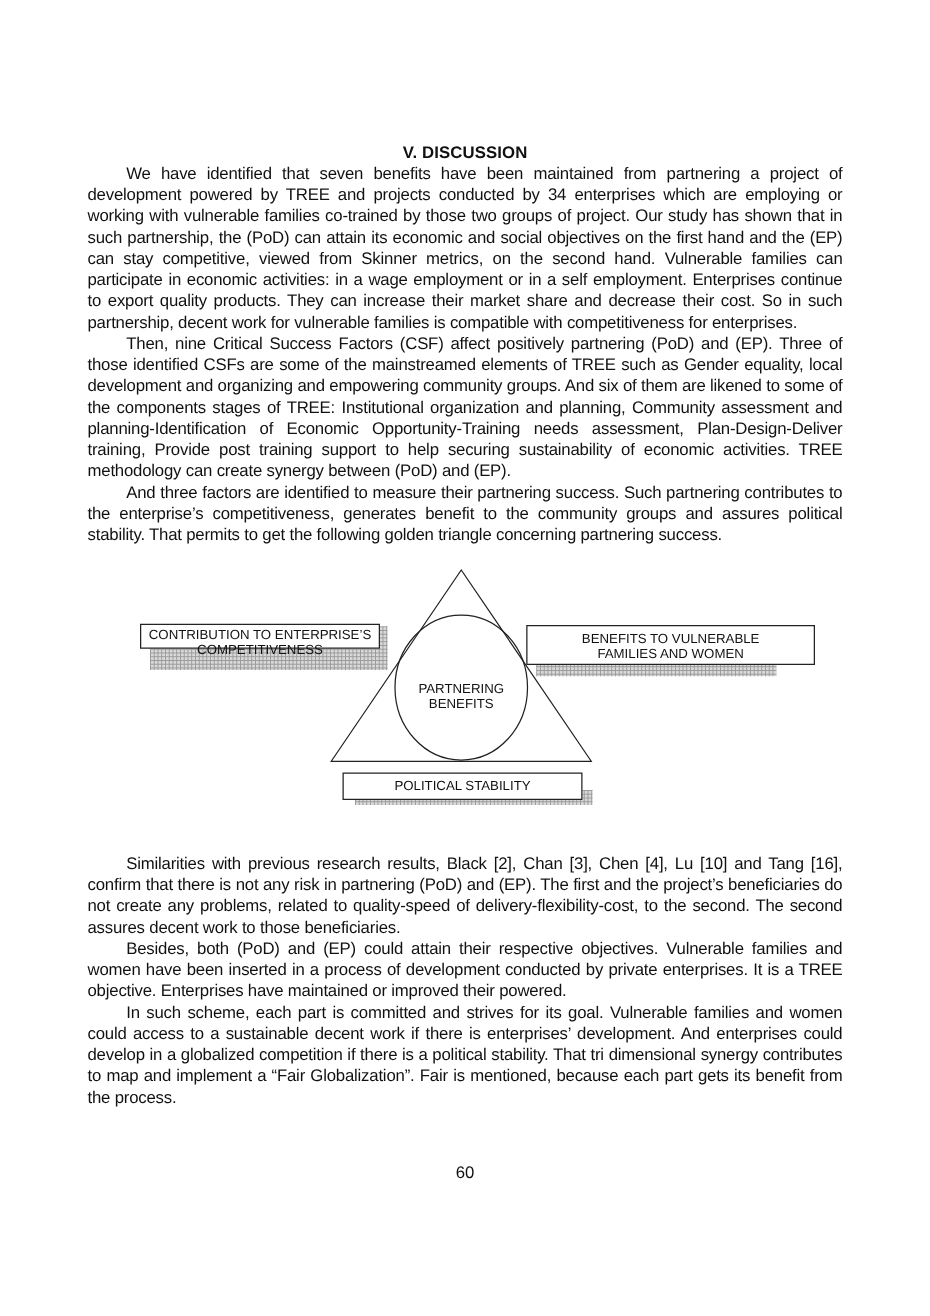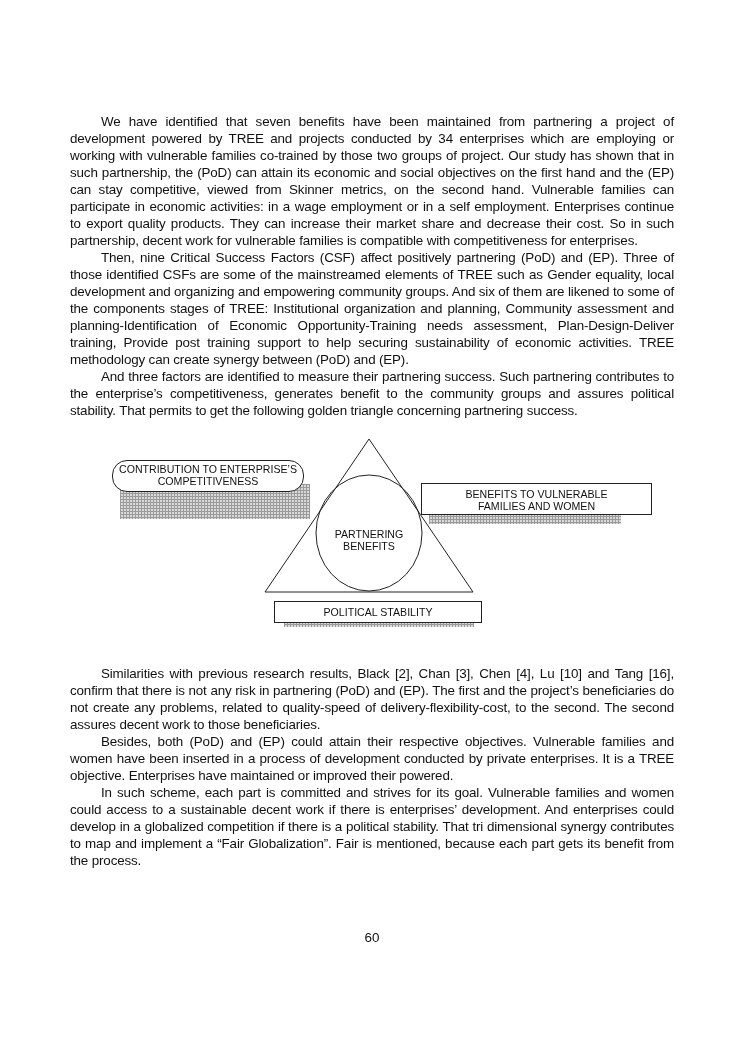--- a/index.html
+++ b/index.html
@@ -20,50 +20,51 @@
       linear-gradient(90deg, #9a9a9a 1px, transparent 1px);
     background-size: 3px 3px; }
   .center-label { position: absolute; font-size: 10.6px; line-height: 12px; text-align: center; }
   .caption { text-align: center; font-size: 10px; font-weight: bold; font-style: italic; margin-top: 0; }
   .pagenum { position: absolute; left: 0; width: 744px; top: 930px; text-align: center; font-size: 13.4px; }
 </style>
 </head>
 <body>
 
 <div class="page">
+  <h3 class="heading">V.  DISCUSSION</h3>
 
   <p class="para">We have identified that seven benefits have been maintained from partnering a project of development powered by TREE and projects conducted by 34 enterprises which are employing or working with vulnerable families co-trained by those two groups of project. Our study has shown that in such partnership, the (PoD) can attain its economic and social objectives on the first hand and the (EP) can stay competitive, viewed from Skinner metrics, on the second hand. Vulnerable families can participate in economic activities: in a wage employment or in a self employment. Enterprises continue to export quality products. They can increase their market share and decrease their cost. So in such partnership, decent work for vulnerable families is compatible with competitiveness for enterprises.</p>
   <p class="para">Then, nine Critical Success Factors (CSF) affect positively partnering (PoD) and (EP). Three of those identified CSFs are some of the mainstreamed elements of TREE such as Gender equality, local development and organizing and empowering community groups. And six of them are likened to some of the components stages of TREE: Institutional organization and planning, Community assessment and planning-Identification of Economic Opportunity-Training needs assessment, Plan-Design-Deliver training, Provide post training support to help securing sustainability of economic activities. TREE methodology can create synergy between (PoD) and (EP).</p>
   <p class="para">And three factors are identified to measure their partnering success. Such partnering contributes to the enterprise’s competitiveness, generates benefit to the community groups and assures political stability. That permits to get the following golden triangle concerning partnering success.</p>
 
   <div class="figure">
     <svg width="604" height="200">
       <polygon points="299,2 195,155 403,155" fill="none" stroke="#222" stroke-width="1"></polygon>
       <ellipse cx="299" cy="96" rx="53" ry="58" fill="none" stroke="#222" stroke-width="1"></ellipse>
     </svg>
 
     <div class="shadow" style="left:50px; top:47px; width:190px; height:35px;"></div>
-    <div class="box" style="left:42px; top:23px; width:192px; height:32px;border-radius:15px;">
+    <div class="box" style="left:42px; top:45px; width:192px; height:20px;">
       <div>CONTRIBUTION TO ENTERPRISE’S</div>
       <div>COMPETITIVENESS</div>
     </div>
 
     <div class="shadow" style="left:359px; top:55px; width:192px; height:32px;"></div>
     <div class="box" style="left:351px; top:46px; width:231px; height:32px; padding-top:4px;">
       <div>BENEFITS TO VULNERABLE</div>
       <div>FAMILIES AND WOMEN</div>
     </div>
 
     <div class="center-label" style="left:249px; top:91px; width:100px;">
       <div>PARTNERING</div>
       <div>BENEFITS</div>
     </div>
 
     <div class="shadow" style="left:214px; top:178px; width:190px; height:12px;"></div>
-    <div class="box" style="left:204px; top:164px; width:208px; height:22px; padding-top:4px;">
+    <div class="box" style="left:204px; top:164px; width:192px; height:22px; padding-top:4px;">
       <div>POLITICAL STABILITY</div>
     </div>
 
   </div>
 
   <div style="height:6px"></div>
   <p class="para">Similarities with previous research results, Black [2], Chan [3], Chen [4], Lu [10] and Tang [16], confirm that there is not any risk in partnering (PoD) and (EP). The first and the project’s beneficiaries do not create any problems, related to quality-speed of delivery-flexibility-cost, to the second. The second assures decent work to those beneficiaries.</p>
   <p class="para">Besides, both (PoD) and (EP) could attain their respective objectives. Vulnerable families and women have been inserted in a process of development conducted by private enterprises. It is a TREE objective. Enterprises have maintained or improved their powered.</p>
   <p class="para">In such scheme, each part is committed and strives for its goal. Vulnerable families and women could access to a sustainable decent work if there is enterprises’ development. And enterprises could develop in a globalized competition if there is a political stability. That tri dimensional synergy contributes to map and implement a “Fair Globalization”. Fair is mentioned, because each part gets its benefit from the process.</p>
 </div>

